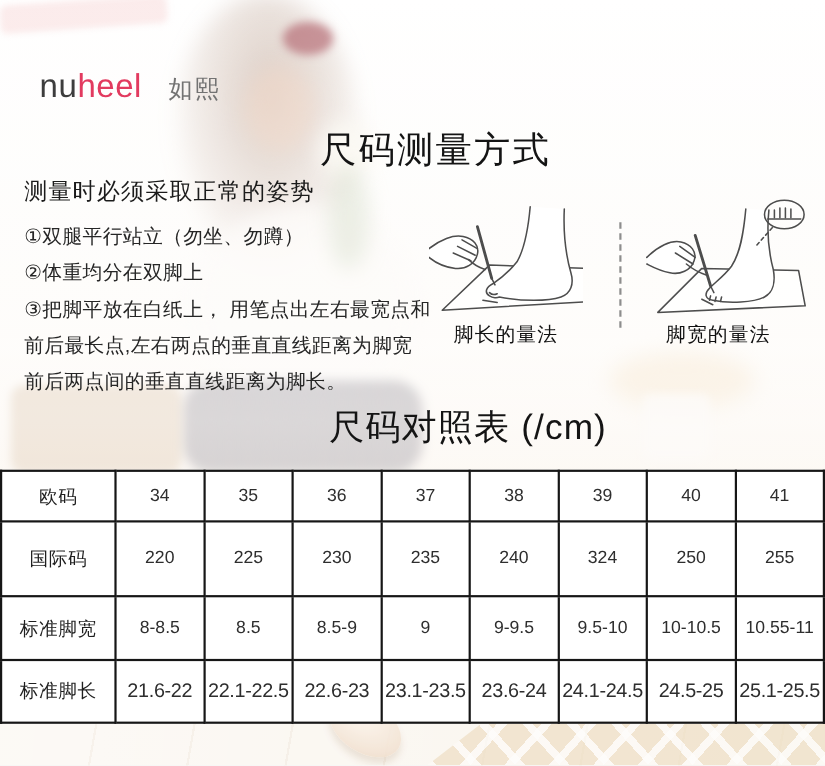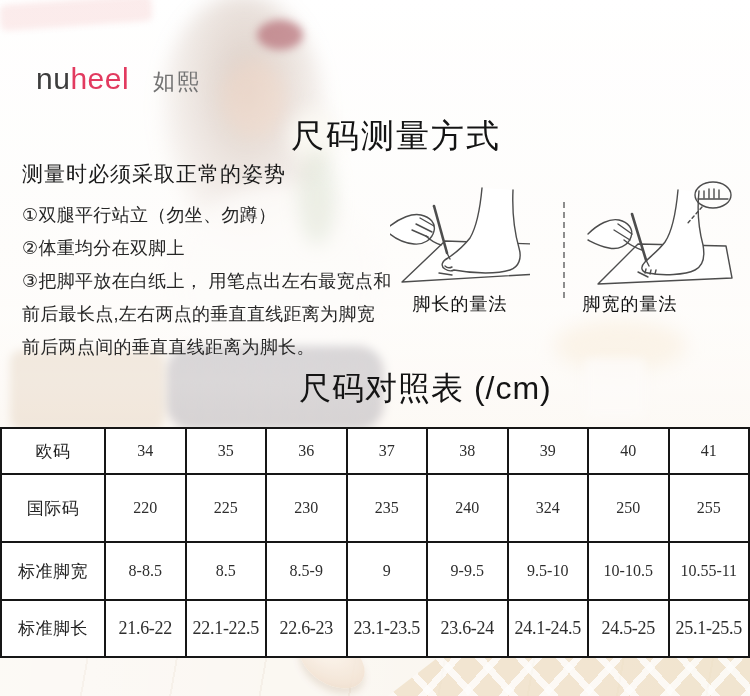--- a/index.html
+++ b/index.html
@@ -68,31 +68,31 @@
   .title-table{ position:absolute; left:299px; top:367px; font-size:32px; font-weight:500;
     color:#141414; letter-spacing:1px; white-space:nowrap;}
   
   .illus{ position:absolute; }
   .illus1{ left:390px; top:182px; }
   .illus2{ left:586px; top:180px; }
   .divider-dashed{ position:absolute; left:563px; top:202px; height:96px; width:0;
     border-left:2px dashed #8d8d8d;}
   .caption{ position:absolute; width:148px; text-align:center; font-size:18px; color:#111;
     letter-spacing:1px; top:292px;font-family:Liberation Mono, monospace;}
-  .cap1{ left:386px; } .cap2{ left:556px; }
+  .cap1{ left:386px; } .cap2{ left:579px; }
   svg .ink{ stroke:#4d4d4d; fill:none; stroke-width:1.4; stroke-linecap:round; stroke-linejoin:round;}
   svg .paper{ fill:rgba(255,255,255,.75); }
   svg .skin{ fill:#ffffff; }
   svg .pen{ stroke-width:2.6; }
   svg .dash{ stroke-dasharray:3 3; }
   
   table.size-table{ position:absolute; left:0; top:427px; width:750px;
     border-collapse:collapse; table-layout:fixed; background:#fff;}
   .size-table th,.size-table td{ border:2px solid #161616; text-align:center;
-    vertical-align:middle; font-weight:400; padding:0; white-space:nowrap; overflow:hidden;font-family:Liberation Serif, serif;}
+    vertical-align:middle; font-weight:400; padding:0; white-space:nowrap; overflow:hidden;}
   .size-table th{ width:104px; font-size:17px; color:#1f1f1f; letter-spacing:.5px;}
   .size-table td{ font-size:16px; color:#2e2e2e;}
   tr.r1{ height:46px;} tr.r2{ height:68px;} tr.r3{ height:58px;} tr.r4{ height:57px;}
   tr.r4 td{ font-size:18px; letter-spacing:-.3px;}
 </style>
 </head>
 <body>
 
 <div class="stage">
 

